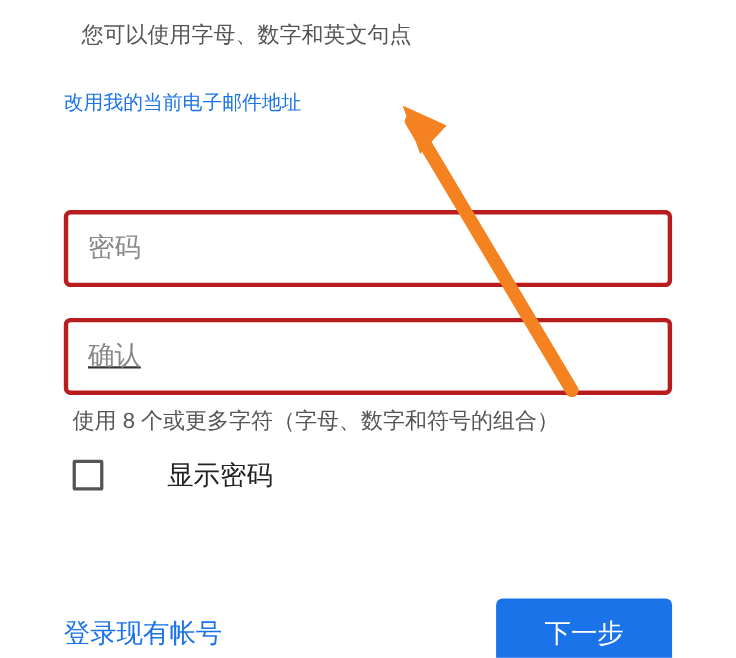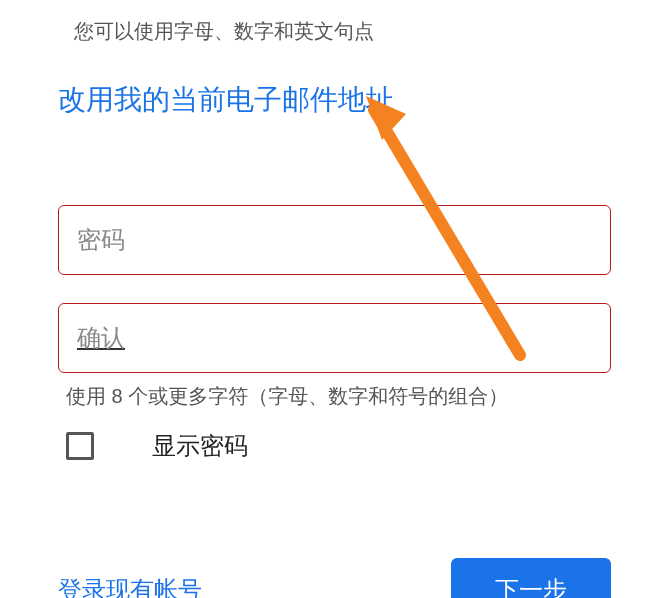--- a/index.html
+++ b/index.html
@@ -16,29 +16,29 @@
     }
     .hint-text {
       color: #555;
       font-size: 20px;
       padding-top: 18px;
       padding-left: 16px;
       font-family: Liberation Serif, serif;
     }
     .link-text {
       color: #1a73e8;
-      font-size: 28px;
+      font-size: 18px;
       font-weight: 500;
       margin-top: 36px;
       cursor: pointer;
     }
     .input-field {
       width: 100%;
       height: 70px;
-      border: 1px solid #b91c1c;
+      border: 4px solid #b91c1c;
       border-radius: 6px;
       margin-top: 40px;
       font-size: 24px;
       padding: 0 18px;
       color: #333;
       background: #fff;
       outline: none;
     }
     .input-field::placeholder {
       color: #888;

